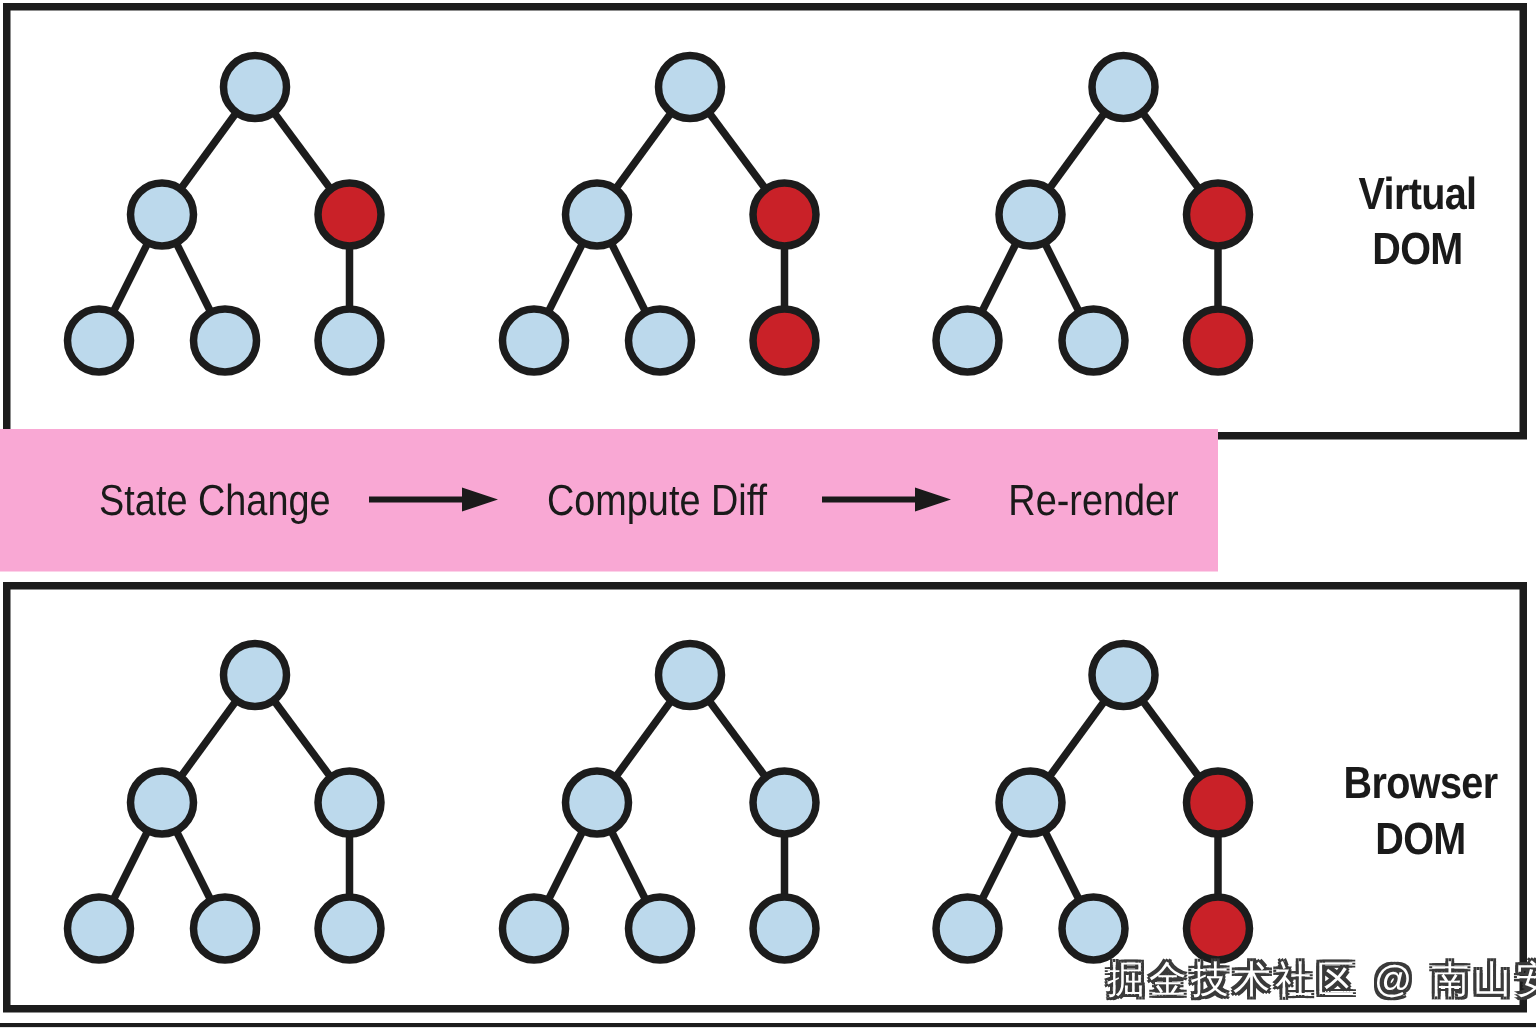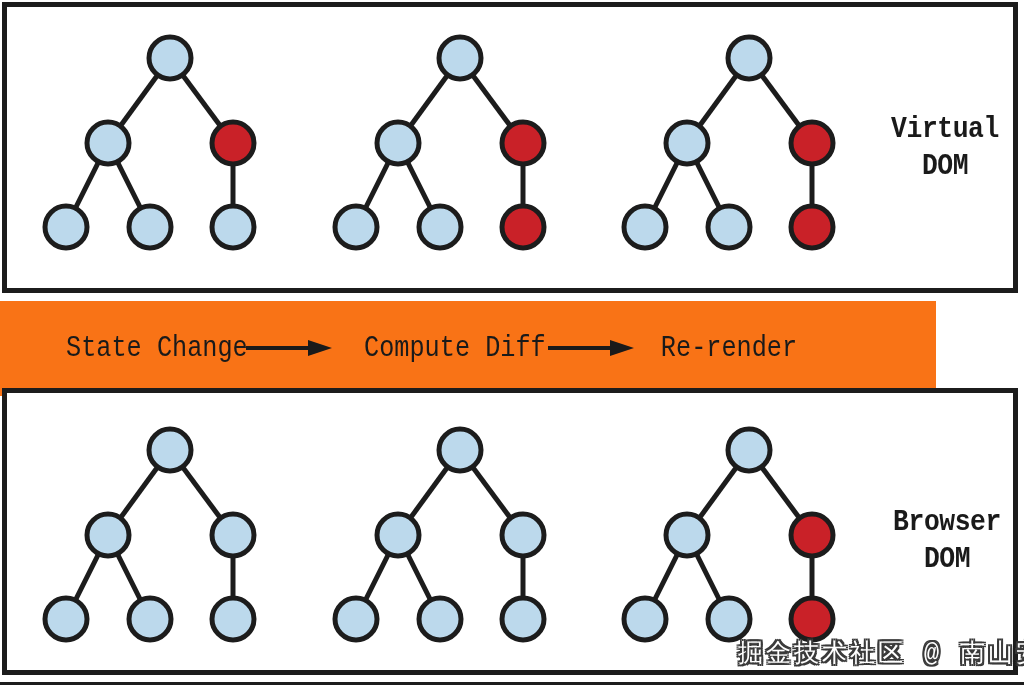--- a/index.html
+++ b/index.html
@@ -1,18 +1,18 @@
 <!DOCTYPE html>
 <html><head>
 <meta charset="utf-8">
 <style>
   html,body { margin:0; padding:0; background:#ffffff; }
   .page {
     position:relative; width:1024px; height:685px; background:#ffffff;
-    font-family:Liberation Mono, monospace; overflow:hidden;
+    font-family:Liberation Sans, sans-serif; overflow:hidden;
   }
   .panel {
     position:absolute; left:2px; width:1016px; box-sizing:border-box;
     border:5px solid #1c1c1c; background:#ffffff;
   }
   .panel.top    { top:2px;   height:291px; }
   .panel.bottom { top:388px; height:287px;padding-left:42px; }
 
   .tree { position:absolute; }
   .panel.top    .tree { top:25px; }
@@ -23,21 +23,21 @@
 
   .panel-label {
     position:absolute; width:160px; text-align:center; color:#1a1a1a;
     font-weight:bold; font-size:30px; line-height:37px;
     transform:scaleX(0.88); transform-origin:center;
     letter-spacing:-0.5px; white-space:nowrap;
   }
   .panel.top    .panel-label { left:858px; top:104px; }
   .panel.bottom .panel-label { left:860px; top:111px; }
 
-  .flow-band { position:absolute; top:301px; left:0; width:936px; height:95px; background:#f97316; }
+  .flow-band { position:absolute; top:286px; left:0; width:812px; height:95px; background:#f9a8d4; }
   .flow-label {
     position:absolute; top:33px; width:170px; text-align:center;
     font-size:29px; line-height:30px; color:#1a1a1a;
     transform:scaleX(0.87); transform-origin:center; white-space:nowrap;
   }
   .flow-label.f1 { left:55px; }
   .flow-label.f2 { left:353px; }
   .flow-label.f3 { left:644px; }
   .arrow { position:absolute; top:38px; color:#1a1a1a; }
   .arrow.a1 { left:246px; }

